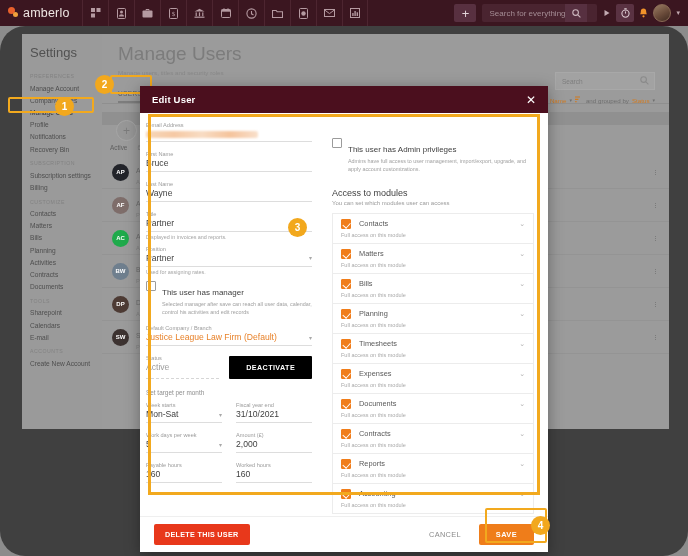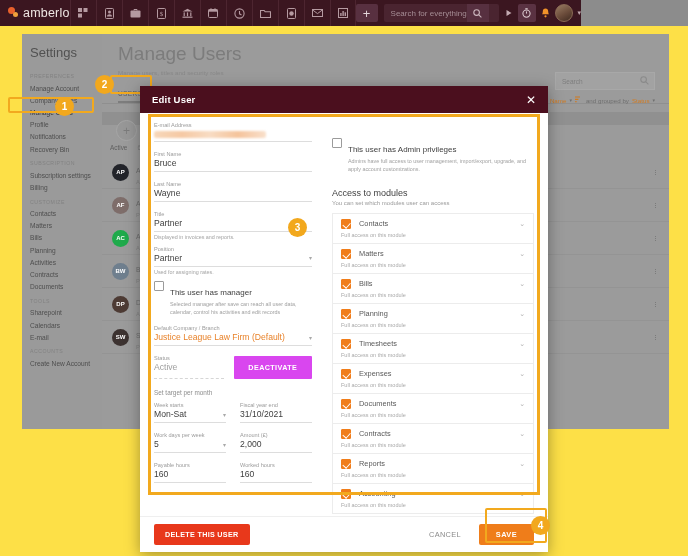--- a/index.html
+++ b/index.html
@@ -7,21 +7,21 @@
   body {
     font-family: "Liberation Sans", sans-serif;
     background:#8c8c8c;
     position:relative;
     overflow:hidden;
     -webkit-font-smoothing:antialiased;
   }
 
   
   .topbar{
-    position:absolute; left:0; top:0; width:581px; height:26px;
+    position:absolute; left:0; top:0; width:688px; height:26px;
     background:#3b1620; display:flex; align-items:center;
   }
   .brand{ display:flex; align-items:center; gap:3px; padding-left:8px; width:82px;}
   .brand-mark{ width:12px; height:12px; position:relative; }
   .brand-mark i{
     position:absolute; border-radius:50%; background:#e8612c;
   }
   .brand-mark i:nth-child(1){ width:7px;height:7px; left:0; top:0;}
   .brand-mark i:nth-child(2){ width:5px;height:5px; left:5px; top:5px; background:#f0a13c;}
   .brand-text{ color:#efe7e3; font-size:12.5px; letter-spacing:.2px; }
@@ -53,21 +53,21 @@
   .timerbox{background:#5a3242;border-radius:2px;width:18px;height:18px;display:flex;align-items:center;justify-content:center;color:#d9c7cd;}
   .bell{color:#f0922a;}
   .avatar-top{
     width:18px;height:18px;border-radius:50%;
     background:linear-gradient(150deg,#9a7d63 0%,#6a4b3a 55%,#3e2a20 100%);
     border:1px solid #8a6a55;
   }
   .caret-sm{color:#c3aab1;font-size:7px;}
 
   
-  .page{ position:absolute; left:0; top:26px; width:688px; height:530px; background:#fde047; }
+  .page{ position:absolute; left:0; top:26px; width:688px; height:530px; background:#404040;border-radius:25px; }
 
   
   .settings-panel{
     position:absolute; left:22px; top:8px; width:80px; height:395px;
     background:#9a9a9a;
   }
   .settings-title{ font-size:13px; color:#515151; padding:11px 0 8px 8px; font-weight:400;}
   .sec-label{ font-size:5.2px; color:#828282; letter-spacing:.5px; padding:5px 0 3px 8px; text-transform:uppercase;}
   .s-item{ font-size:6.6px; color:#4e4e4e; padding:2.6px 0 2.6px 8px; white-space:nowrap;}
   .s-item.active{ color:#3a3a3a; }
@@ -136,21 +136,21 @@
   }
   .modal-title{ font-size:9.5px; font-weight:bold; letter-spacing:.2px;}
   .modal-x{ margin-left:auto; font-size:12px; line-height:1; color:#fff;}
   .modal-body{ position:relative; height:403px; display:flex; }
 
   .hl-body{
     position:absolute; left:148px; top:114px; width:392px; height:381px;
     border:3px solid #f2a91e; pointer-events:none; z-index:30;
   }
 
-  .col-left{ width:186px; padding:9px 14px 0 14px; }
+  .col-left{ width:186px; padding:9px 14px 0 6px; }
   .col-right{ flex:1; padding:9px 14px 0 6px; overflow:hidden; position:relative;}
 
   .fld{ margin-bottom:9px; position:relative; }
   .flabel{ font-size:5.6px; color:#9b9b9b; padding-bottom:1px; }
   .fval{ font-size:8.6px; color:#3e3e3e; border-bottom:1px solid #ddd; padding-bottom:3px; }
   .fval.orange{ color:#e8822a; }
   .fval.grey{ color:#9e9e9e; }
   .fhint{ font-size:5.4px; color:#a3a3a3; padding-top:2px;}
   .fcaret{ position:absolute; right:0; bottom:5px; color:#a9a9a9; font-size:6px;}
   .redact{
@@ -163,21 +163,21 @@
   .chk{ width:10px;height:10px;border:1.4px solid #9b9b9b; border-radius:1px; flex:0 0 auto; background:#fff;}
   .chk.on{ background:#f07d1a; border-color:#f07d1a; position:relative;}
   .chk.on:after{
     content:""; position:absolute; left:2px; top:1.3px; width:4px;height:6.4px;
     border:solid #fff; border-width:0 1.6px 1.6px 0; transform:rotate(42deg);
   }
   .chk-main{ font-size:8px; color:#3e3e3e; }
   .chk-sub{ font-size:5.4px; color:#a1a1a1; line-height:1.45; padding-top:2px;}
 
   .deact{
-    background:#d946ef; color:#fff; font-size:7.2px; font-weight:bold;
+    background:#000000; color:#fff; font-size:7.2px; font-weight:bold;
     letter-spacing:.4px; padding:7px 0; width:88px; text-align:center; border-radius:1px;
   }
   .statusrow{ display:flex; align-items:flex-end; gap:10px; margin-bottom:9px;}
   .dashline{ border-bottom:1px dashed #d6d6d6; width:78px; padding-bottom:3px;}
 
   .sectitle{ font-size:6.4px; color:#8e8e8e; margin:10px 0 6px 0;}
   .grid2{ display:flex; gap:14px; }
   .grid2 .fld{ flex:1; }
 
   

